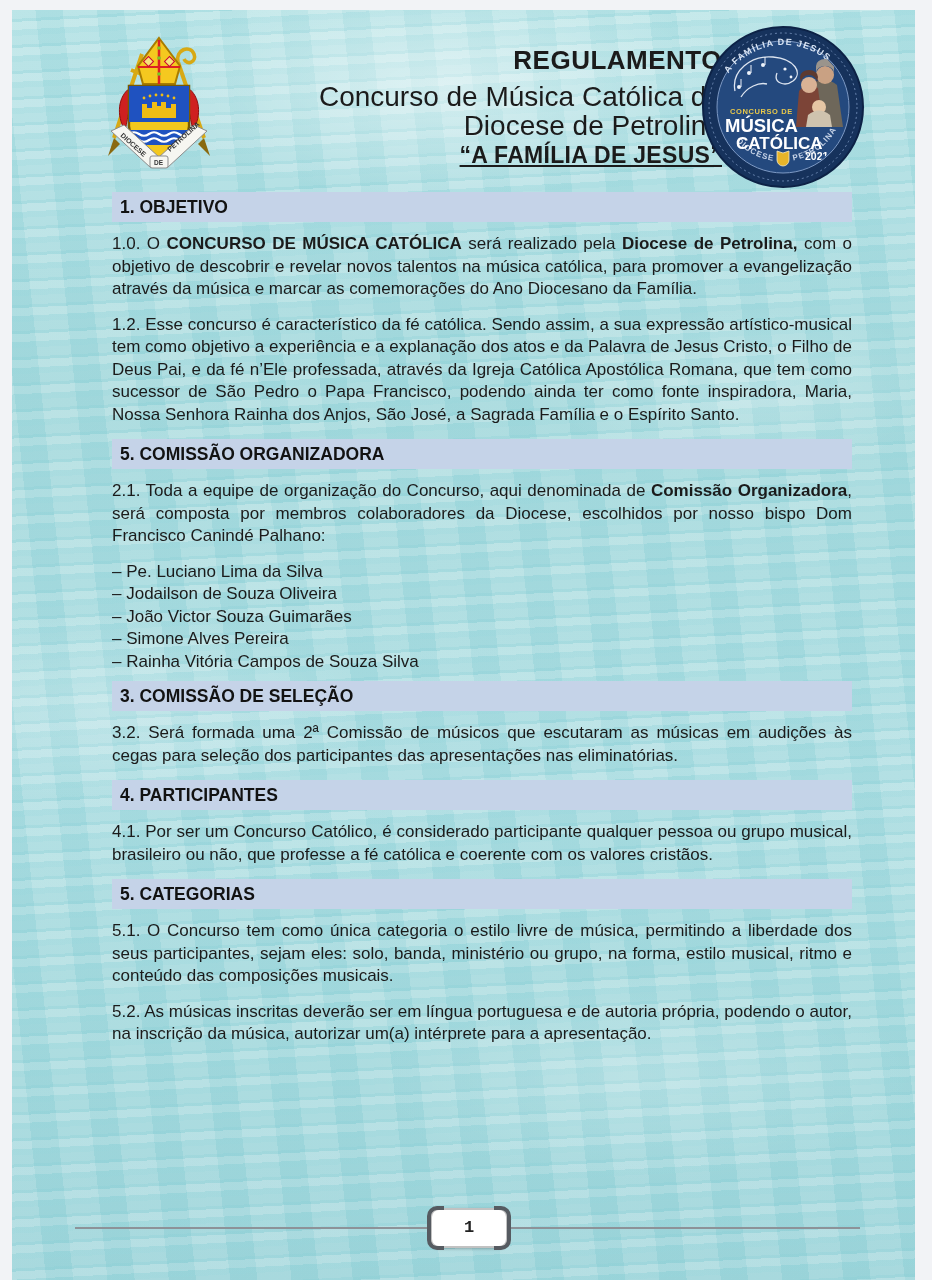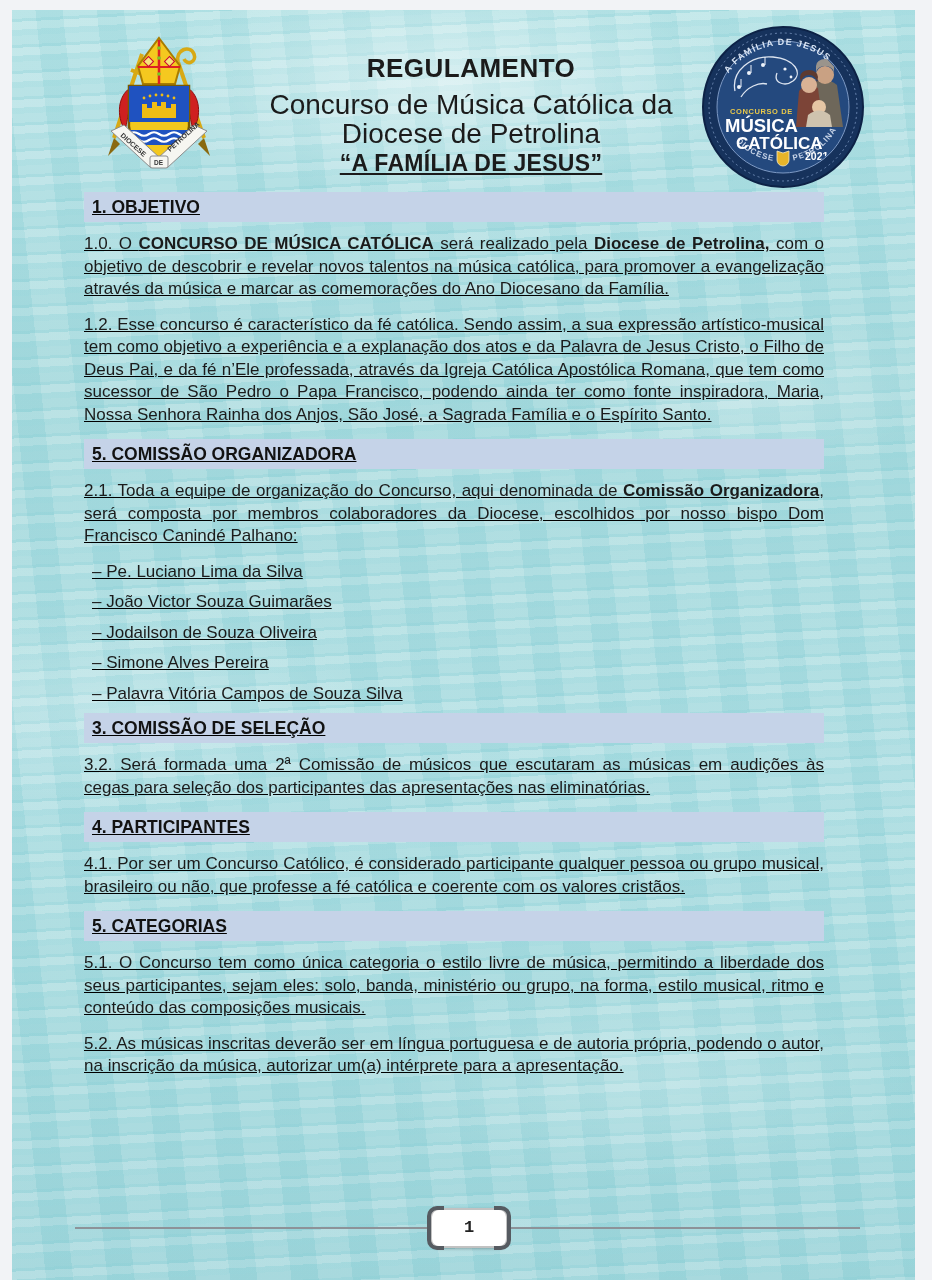--- a/index.html
+++ b/index.html
@@ -9,32 +9,32 @@
     background-image:
       radial-gradient(ellipse 420px 160px at 48% 6%, rgba(255,255,255,.45), rgba(255,255,255,0) 70%),
       radial-gradient(ellipse 300px 120px at 82% 30%, rgba(255,255,255,.22), rgba(255,255,255,0) 70%),
       radial-gradient(ellipse 360px 140px at 12% 55%, rgba(255,255,255,.20), rgba(255,255,255,0) 70%),
       radial-gradient(ellipse 400px 150px at 70% 84%, rgba(255,255,255,.18), rgba(255,255,255,0) 70%),
       repeating-linear-gradient(177deg, rgba(255,255,255,0) 0 9px, rgba(133,206,213,.25) 9px 12px, rgba(255,255,255,.15) 12px 20px, rgba(148,214,220,.18) 20px 26px),
       repeating-linear-gradient(84deg, rgba(255,255,255,.10) 0 34px, rgba(125,200,208,.14) 34px 61px),
       linear-gradient(180deg,#b4e2e5 0%,#a5d9dd 30%,#abdde1 60%,#9ed5da 100%);
   }
   .crest{position:absolute;left:84px;top:24px;width:126px;height:140px;}
-  .title-block{position:absolute;left:208px;top:43px;width:502px;text-align:center;color:#1b1b1b;}
+  .title-block{position:absolute;left:208px;top:35px;width:502px;text-align:right;color:#1b1b1b;}
   .doc-title{font-size:26px;font-weight:bold;letter-spacing:.5px;margin-bottom:6px;}
   .doc-sub{font-size:28px;line-height:29px;}
   .doc-sub-bold{font-size:23px;font-weight:bold;line-height:30px;letter-spacing:.3px;text-decoration:underline;}
   .badge{position:absolute;left:689px;top:15px;width:164px;height:164px;}
-  main{position:absolute;left:72px;top:180px;width:740px;text-decoration:underline;}
+  main{position:absolute;left:100px;top:180px;width:740px;}
   .sec-heading{background:var(--heading-bar,#c5d3e8);color:#121212;font-size:17.5px;
     font-weight:bold;line-height:22px;padding:4px 8px;margin:2px 0 11px 0;}
   .para{font-size:17px;line-height:22.5px;text-align:justify;margin:0 0 13px 0;color:#1b1b1b;}
   .para .b{font-weight:bold;}
   .name-list{font-size:17px;line-height:22.5px;margin:2px 0 8px 0;color:#1b1b1b;}
-  .name-item{margin:8px;}
+  .name-item{margin:0;}
   .footer-rule{position:absolute;left:63px;width:785px;top:1217px;height:2px;background:#8d9298;}
   .page-badge{position:absolute;left:418px;top:1198px;width:78px;height:40px;z-index:2;}
   .badge-inner{position:absolute;left:0;top:0;right:0;bottom:0;background:#fff;
     border:2px solid #c2c2c2;border-radius:9px;text-align:center;line-height:36px;
     font-family:"Liberation Mono",monospace;font-weight:bold;font-size:17px;color:#222;
     box-shadow:0 1px 3px rgba(0,0,0,.25);}
   .cap{position:absolute;top:-2px;bottom:-2px;width:13px;z-index:3;}
   .cap-l{left:-3px;border:4px solid #565b61;border-right:none;border-radius:10px 0 0 10px;}
   .cap-r{right:-3px;border:4px solid #565b61;border-left:none;border-radius:0 10px 10px 0;}
   svg text{font-family:"Liberation Sans",sans-serif;}
@@ -181,24 +181,24 @@
           <p class="para"><span>1.2. Esse concurso é característico da fé católica. Sendo assim, a sua expressão artístico-musical tem como objetivo a experiência e a explanação dos atos e da Palavra de Jesus Cristo, o Filho de Deus Pai, e da fé n’Ele professada, através da Igreja Católica Apostólica Romana, que tem como sucessor de São Pedro o Papa Francisco, podendo ainda ter como fonte inspiradora, Maria, Nossa Senhora Rainha dos Anjos, São José, a Sagrada Família e o Espírito Santo.</span></p>
         </div>
   </section>
 
   <section>
     <h2 class="sec-heading">5. COMISSÃO ORGANIZADORA</h2>
     <div class="sec-blocks">
           <p class="para"><span>2.1. Toda a equipe de organização do Concurso, aqui denominada de </span><span class="b">Comissão Organizadora</span><span>, será composta por membros colaboradores da Diocese, escolhidos por nosso bispo Dom Francisco Canindé Palhano:</span></p>
           <div class="name-list">
             <div class="name-item">– Pe. Luciano Lima da Silva</div>
+            <div class="name-item">– Jodailson de Souza Oliveira</div>
             <div class="name-item">– João Victor Souza Guimarães</div>
-            <div class="name-item">– Jodailson de Souza Oliveira</div>
             <div class="name-item">– Simone Alves Pereira</div>
-            <div class="name-item">– Palavra Vitória Campos de Souza Silva</div>
+            <div class="name-item">– Rainha Vitória Campos de Souza Silva</div>
           </div>
         </div>
   </section>
 
   <section>
     <h2 class="sec-heading">3. COMISSÃO DE SELEÇÃO</h2>
     <div class="sec-blocks">
           <p class="para"><span>3.2. Será formada uma 2ª Comissão de músicos que escutaram as músicas em audições às cegas para seleção dos participantes das apresentações nas eliminatórias.</span></p>
         </div>
   </section>

